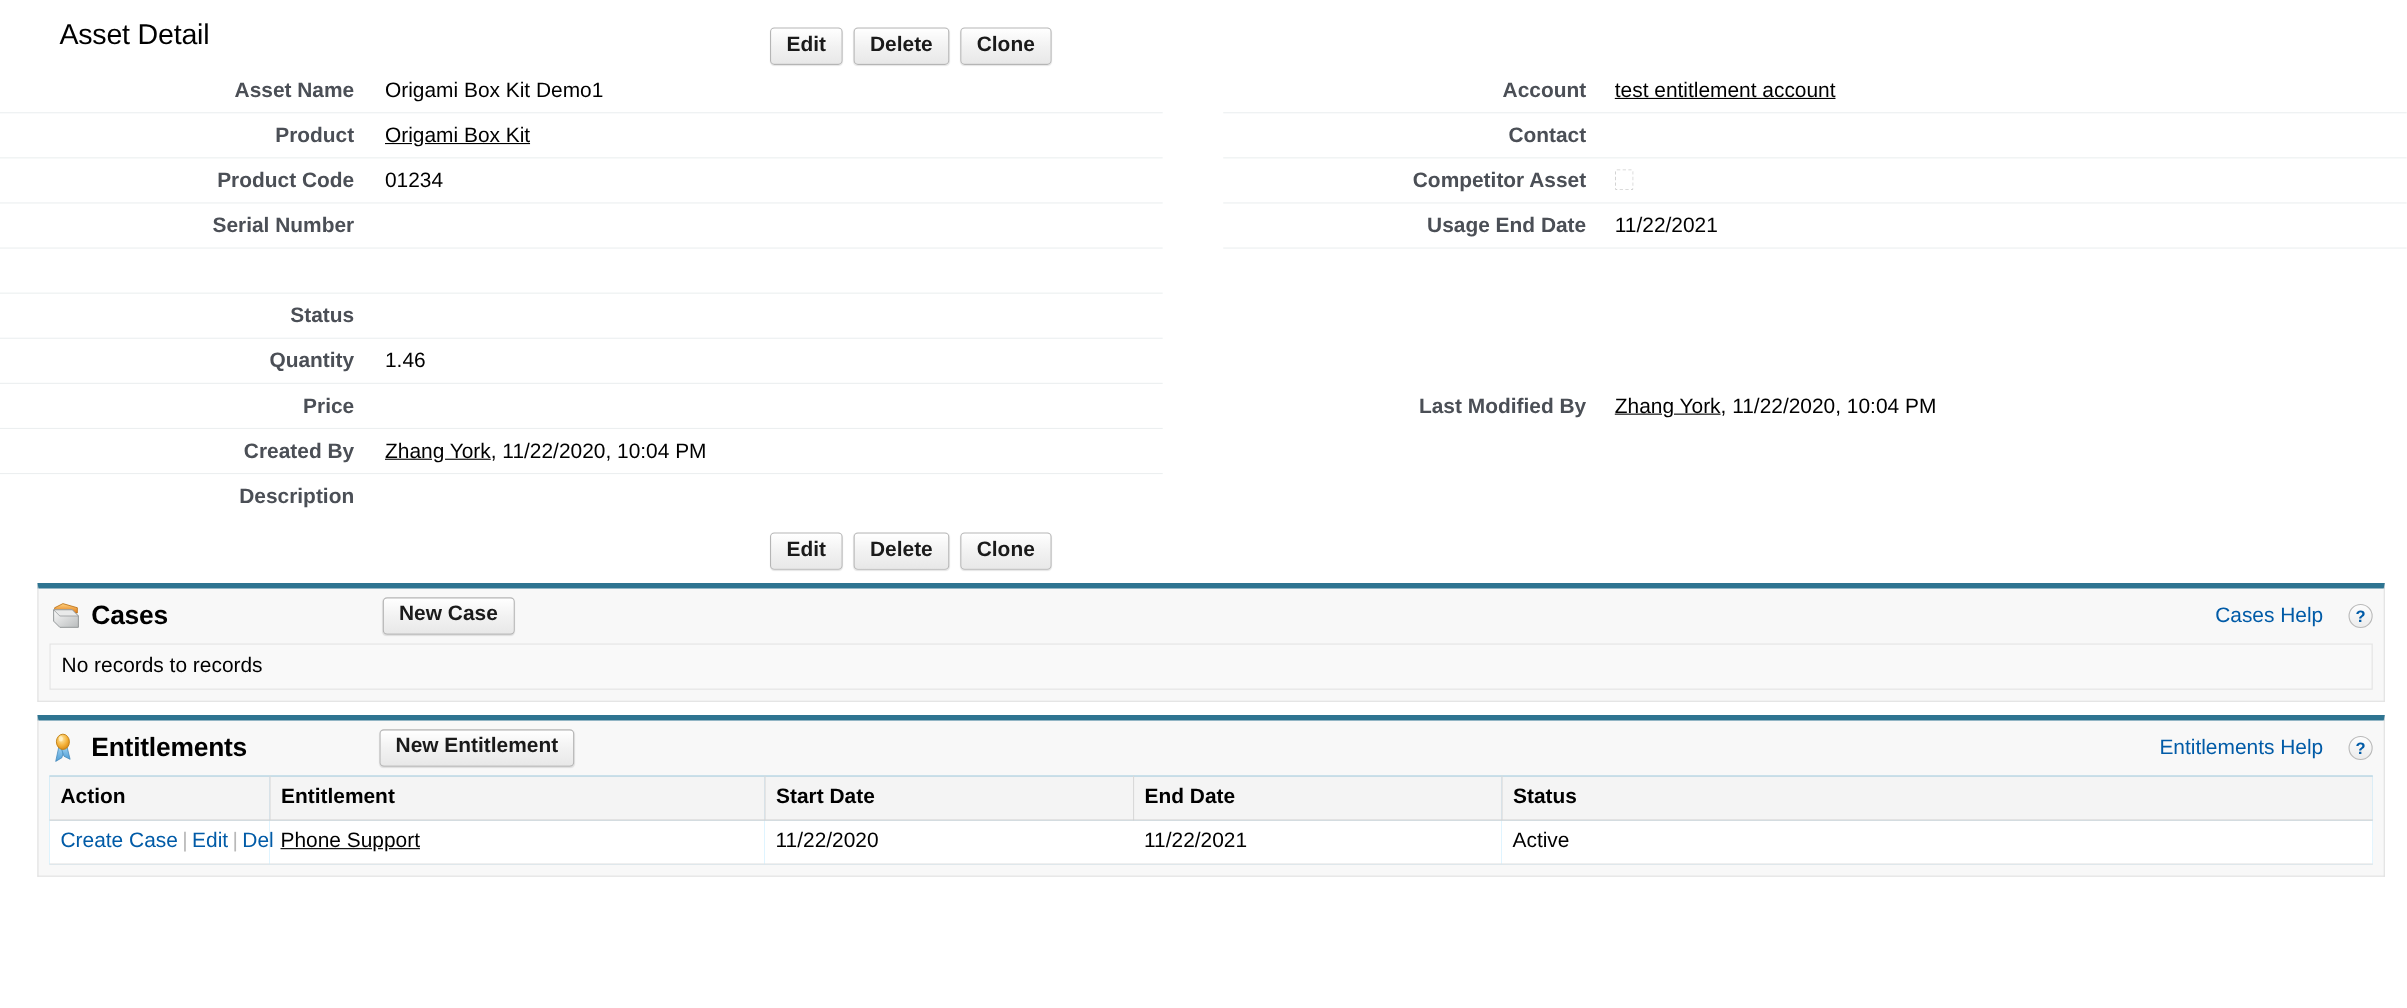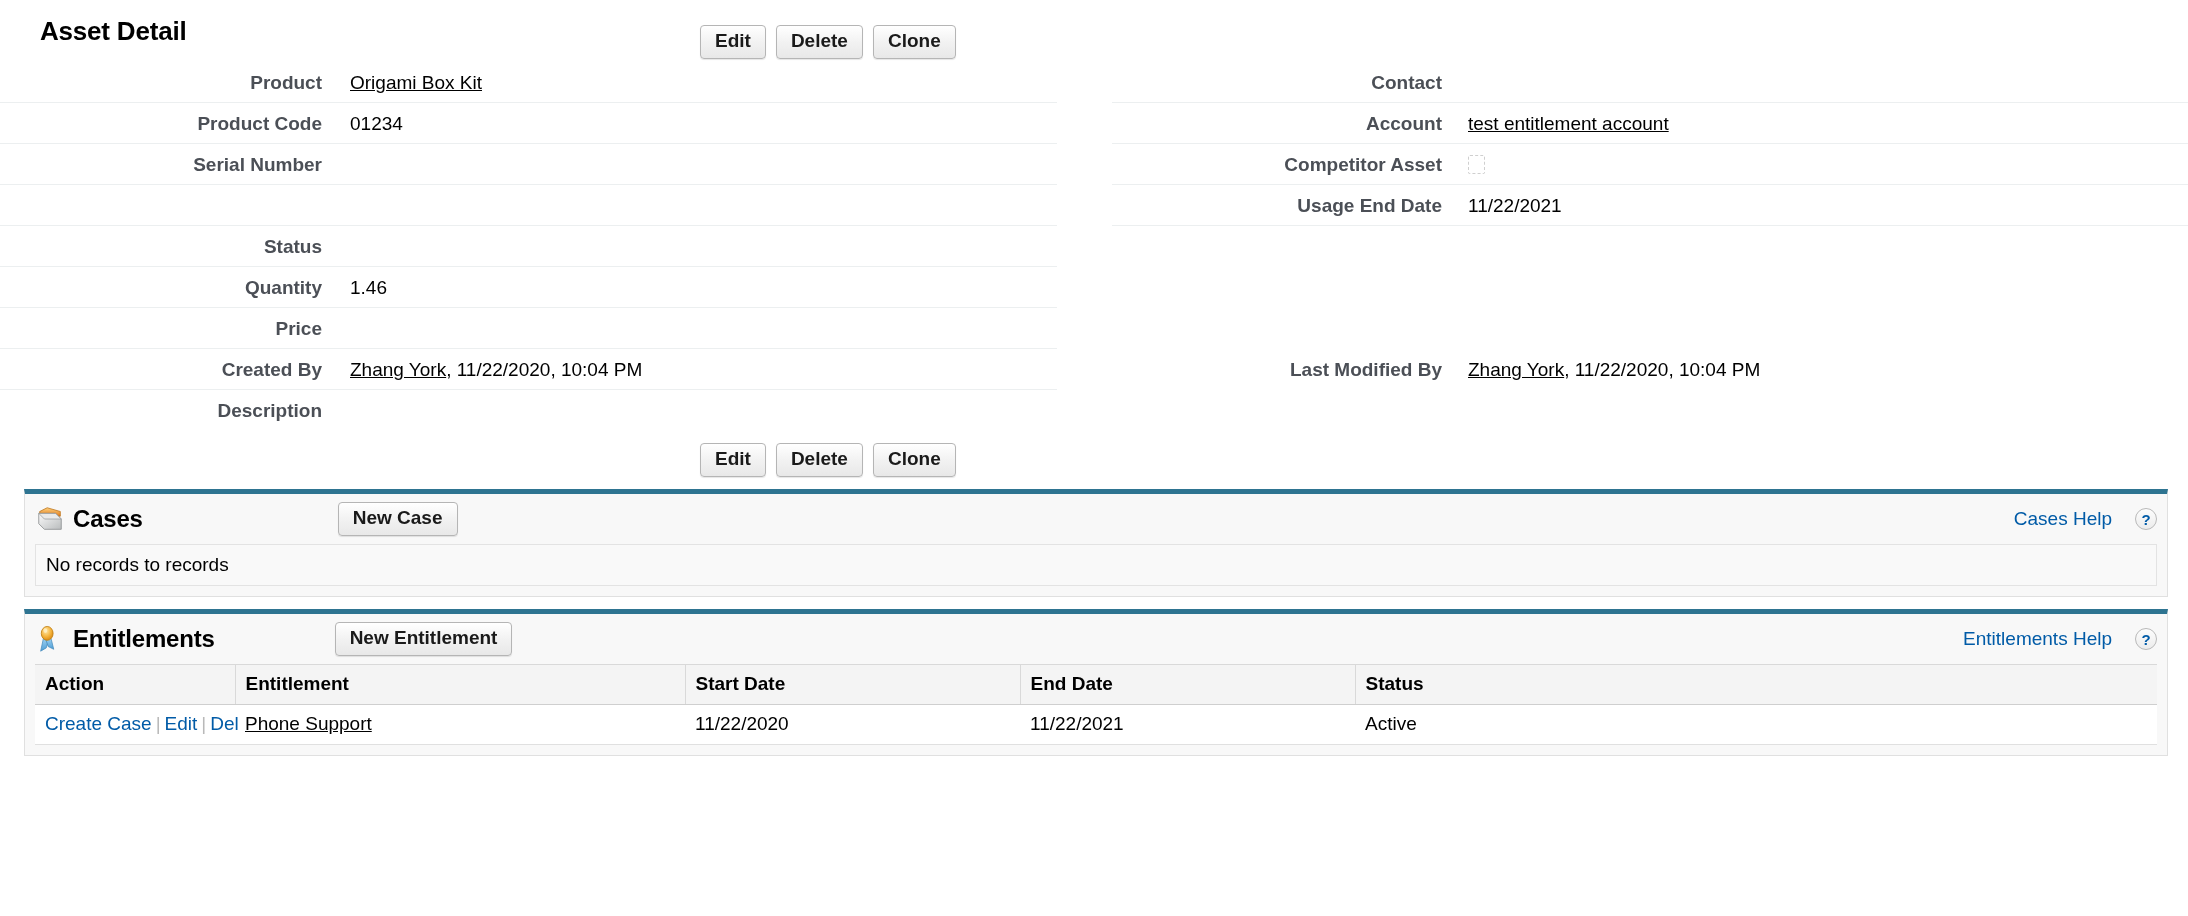--- a/index.html
+++ b/index.html
@@ -23,23 +23,24 @@
 
   .detail-header {
     display: flex;
     align-items: center;
     height: 62px;
     padding: 0 0 0 40px;
     position: relative;
   }
   .detail-title {
     font-size: 26px;
-    font-weight: bold;
+    font-weight: normal;
     color: #000;
     letter-spacing: -0.2px;
+    margin-left: 14px;
   }
   .btn-row-top {
     position: absolute;
     left: 700px;
     top: 25px;
     display: flex;
     gap: 10px;
   }
   .btn-row-bottom {
     display: flex;
@@ -118,21 +119,21 @@
     height: 19px;
     border: 1px dashed #cfcfcf;
     border-radius: 2px;
     background: #fff;
     vertical-align: middle;
     margin-top: -2px;
   }
 
   
   .related {
-    margin: 0 20px 0 24px;
+    margin: 0 20px 0 34px;
     border-top: 5px solid #2e7491;
     background: #f8f8f8;
     border-left: 1px solid #e0e0e0;
     border-right: 1px solid #e0e0e0;
     border-bottom: 1px solid #e0e0e0;
   }
   .rl-head {
     display: flex;
     align-items: center;
     height: 50px;
@@ -227,20 +228,24 @@
       <button class="sf-btn">Edit</button>
       <button class="sf-btn">Delete</button>
       <button class="sf-btn">Clone</button>
     </div>
   </div>
 
   <div class="field-grid">
 
     <div class="fcol left">
 
+      <div class="frow">
+        <div class="flabel">Asset Name</div>
+        <div class="fvalue">Origami Box Kit Demo1</div>
+      </div>
 
       <div class="frow">
         <div class="flabel">Product</div>
         <div class="fvalue">
           <a class="underlink">Origami Box Kit</a>
         </div>
       </div>
 
       <div class="frow">
         <div class="flabel">Product Code</div>
@@ -278,29 +283,29 @@
 
       <div class="frow no-line">
         <div class="flabel">Description</div>
         <div class="fvalue"></div>
       </div>
     </div>
 
     <div class="fcol right">
 
       <div class="frow">
-        <div class="flabel">Contact</div>
-        <div class="fvalue"></div>
-      </div>
-
-      <div class="frow">
         <div class="flabel">Account</div>
         <div class="fvalue">
           <a class="underlink">test entitlement account</a>
         </div>
+      </div>
+
+      <div class="frow">
+        <div class="flabel">Contact</div>
+        <div class="fvalue"></div>
       </div>
 
       <div class="frow">
         <div class="flabel">Competitor Asset</div>
         <div class="fvalue">
           <span class="cbox"></span>
         </div>
       </div>
 
 

